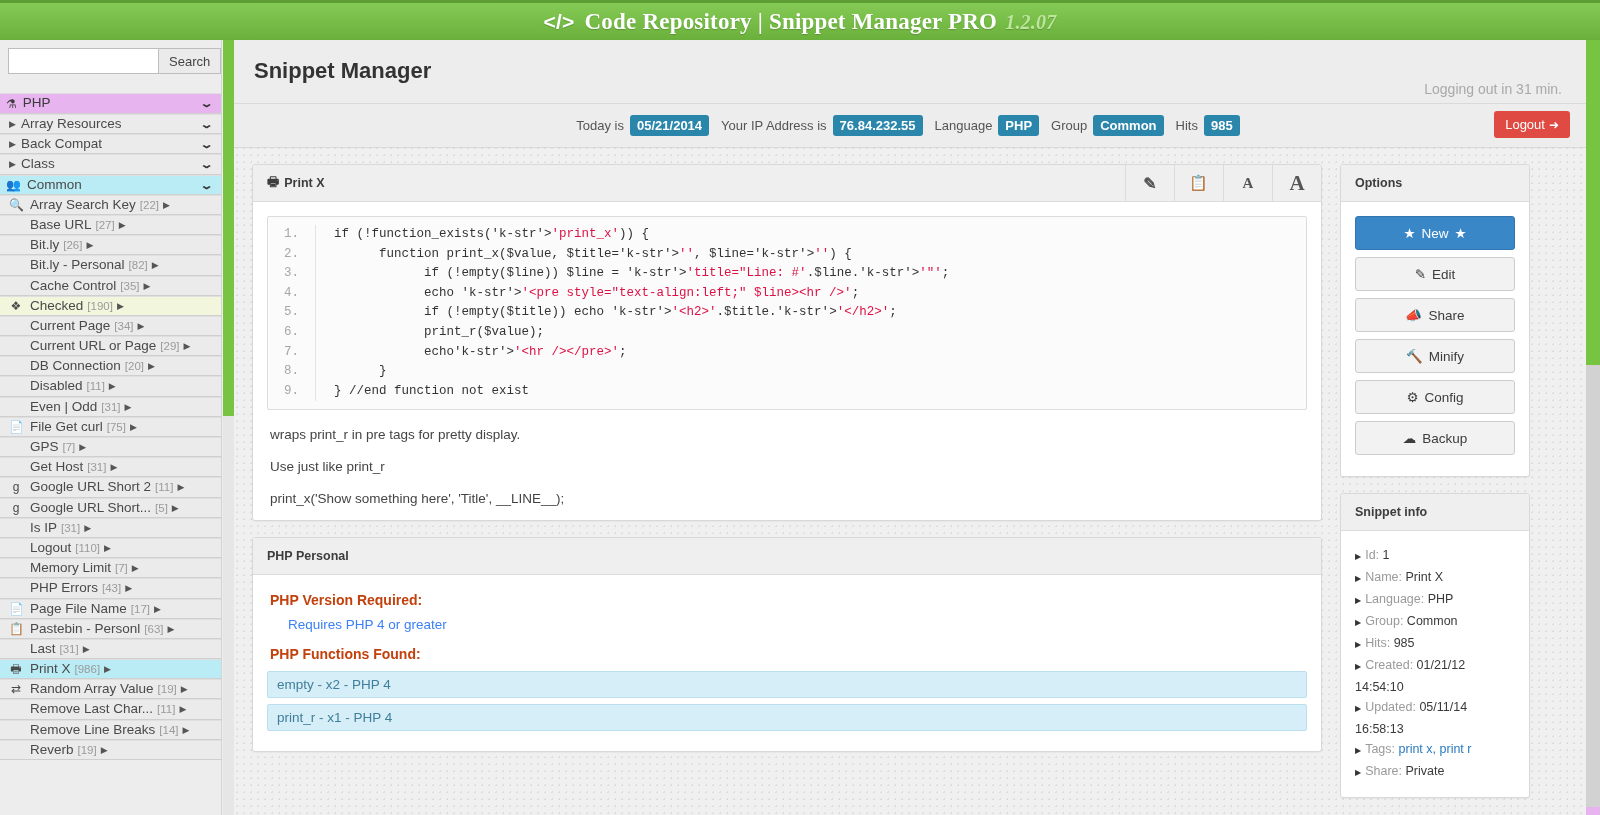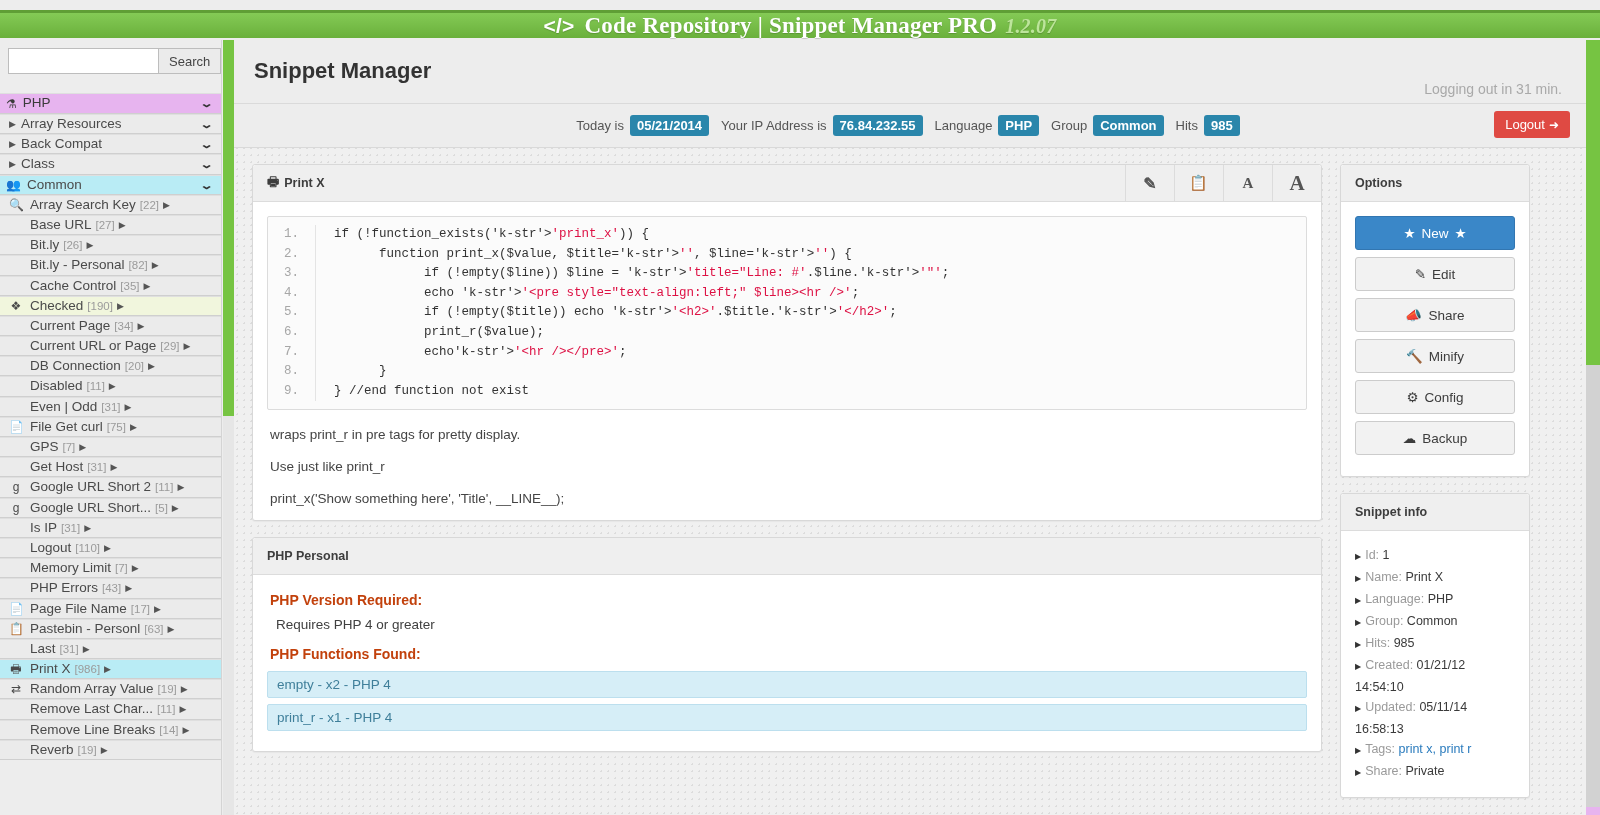--- a/index.html
+++ b/index.html
@@ -7,25 +7,25 @@
     margin: 0; padding: 0;
     width: 1600px; height: 815px;
     overflow: hidden;
     font-family: "Liberation Sans", sans-serif;
     background: #ededed;
   }
 
   
   #topbar {
     position: absolute; top: 0; left: 0;
-    width: 1600px; height: 28px;
+    width: 1600px; height: 40px;
     background: #76c442;
     background-image: linear-gradient(to bottom, rgba(255,255,255,0.10) 0%, rgba(0,0,0,0.10) 100%);
     border-top: 3px solid #5f9e35;
-    display: flex; align-items: center; justify-content: center; margin-top: 10px;
+    display: flex; align-items: center; justify-content: center;
   }
   #topbar .brand {
     color: #ffffff;
     font-family: "Liberation Serif", serif;
     font-weight: bold;
     font-size: 23px;
     letter-spacing: .2px;
     text-shadow: 0 1px 1px rgba(0,0,0,.18);
     white-space: nowrap;
   }
@@ -184,21 +184,21 @@
     width: 48px; text-align: right; padding-right: 16px;
     color: #a7a7a7; border-right: 1px solid #e4e4e4;
     flex: 0 0 48px; user-select: none;
   }
   .cd { padding-left: 18px; white-space: pre; color: #333; }
   .k-str { color: #d14; }
 
   .desc-p { font-size: 13.5px; color: #444; margin: 17px 0 0 3px; }
 
   .ver-label { font-size: 14px; font-weight: bold; color: #c2410c; margin: 3px 0 9px 3px;}
-  .ver-text { font-size: 13.5px; color: #404040; margin: 0 0 14px 9px; }
+  .ver-text { font-size: 13.5px; color: #3b82f6; margin: 0 0 14px 21px; }
   .fn-row {
     background: #d6eef7; border: 1px solid #bcdfee;
     color: #3f7f9a; font-size: 13.5px;
     padding: 5px 9px; margin-bottom: 6px; border-radius: 2px;
   }
 
   
   .opt-btn {
     display: block; width: 100%;
     border: 1px solid #ccc; background: #f2f2f2;

